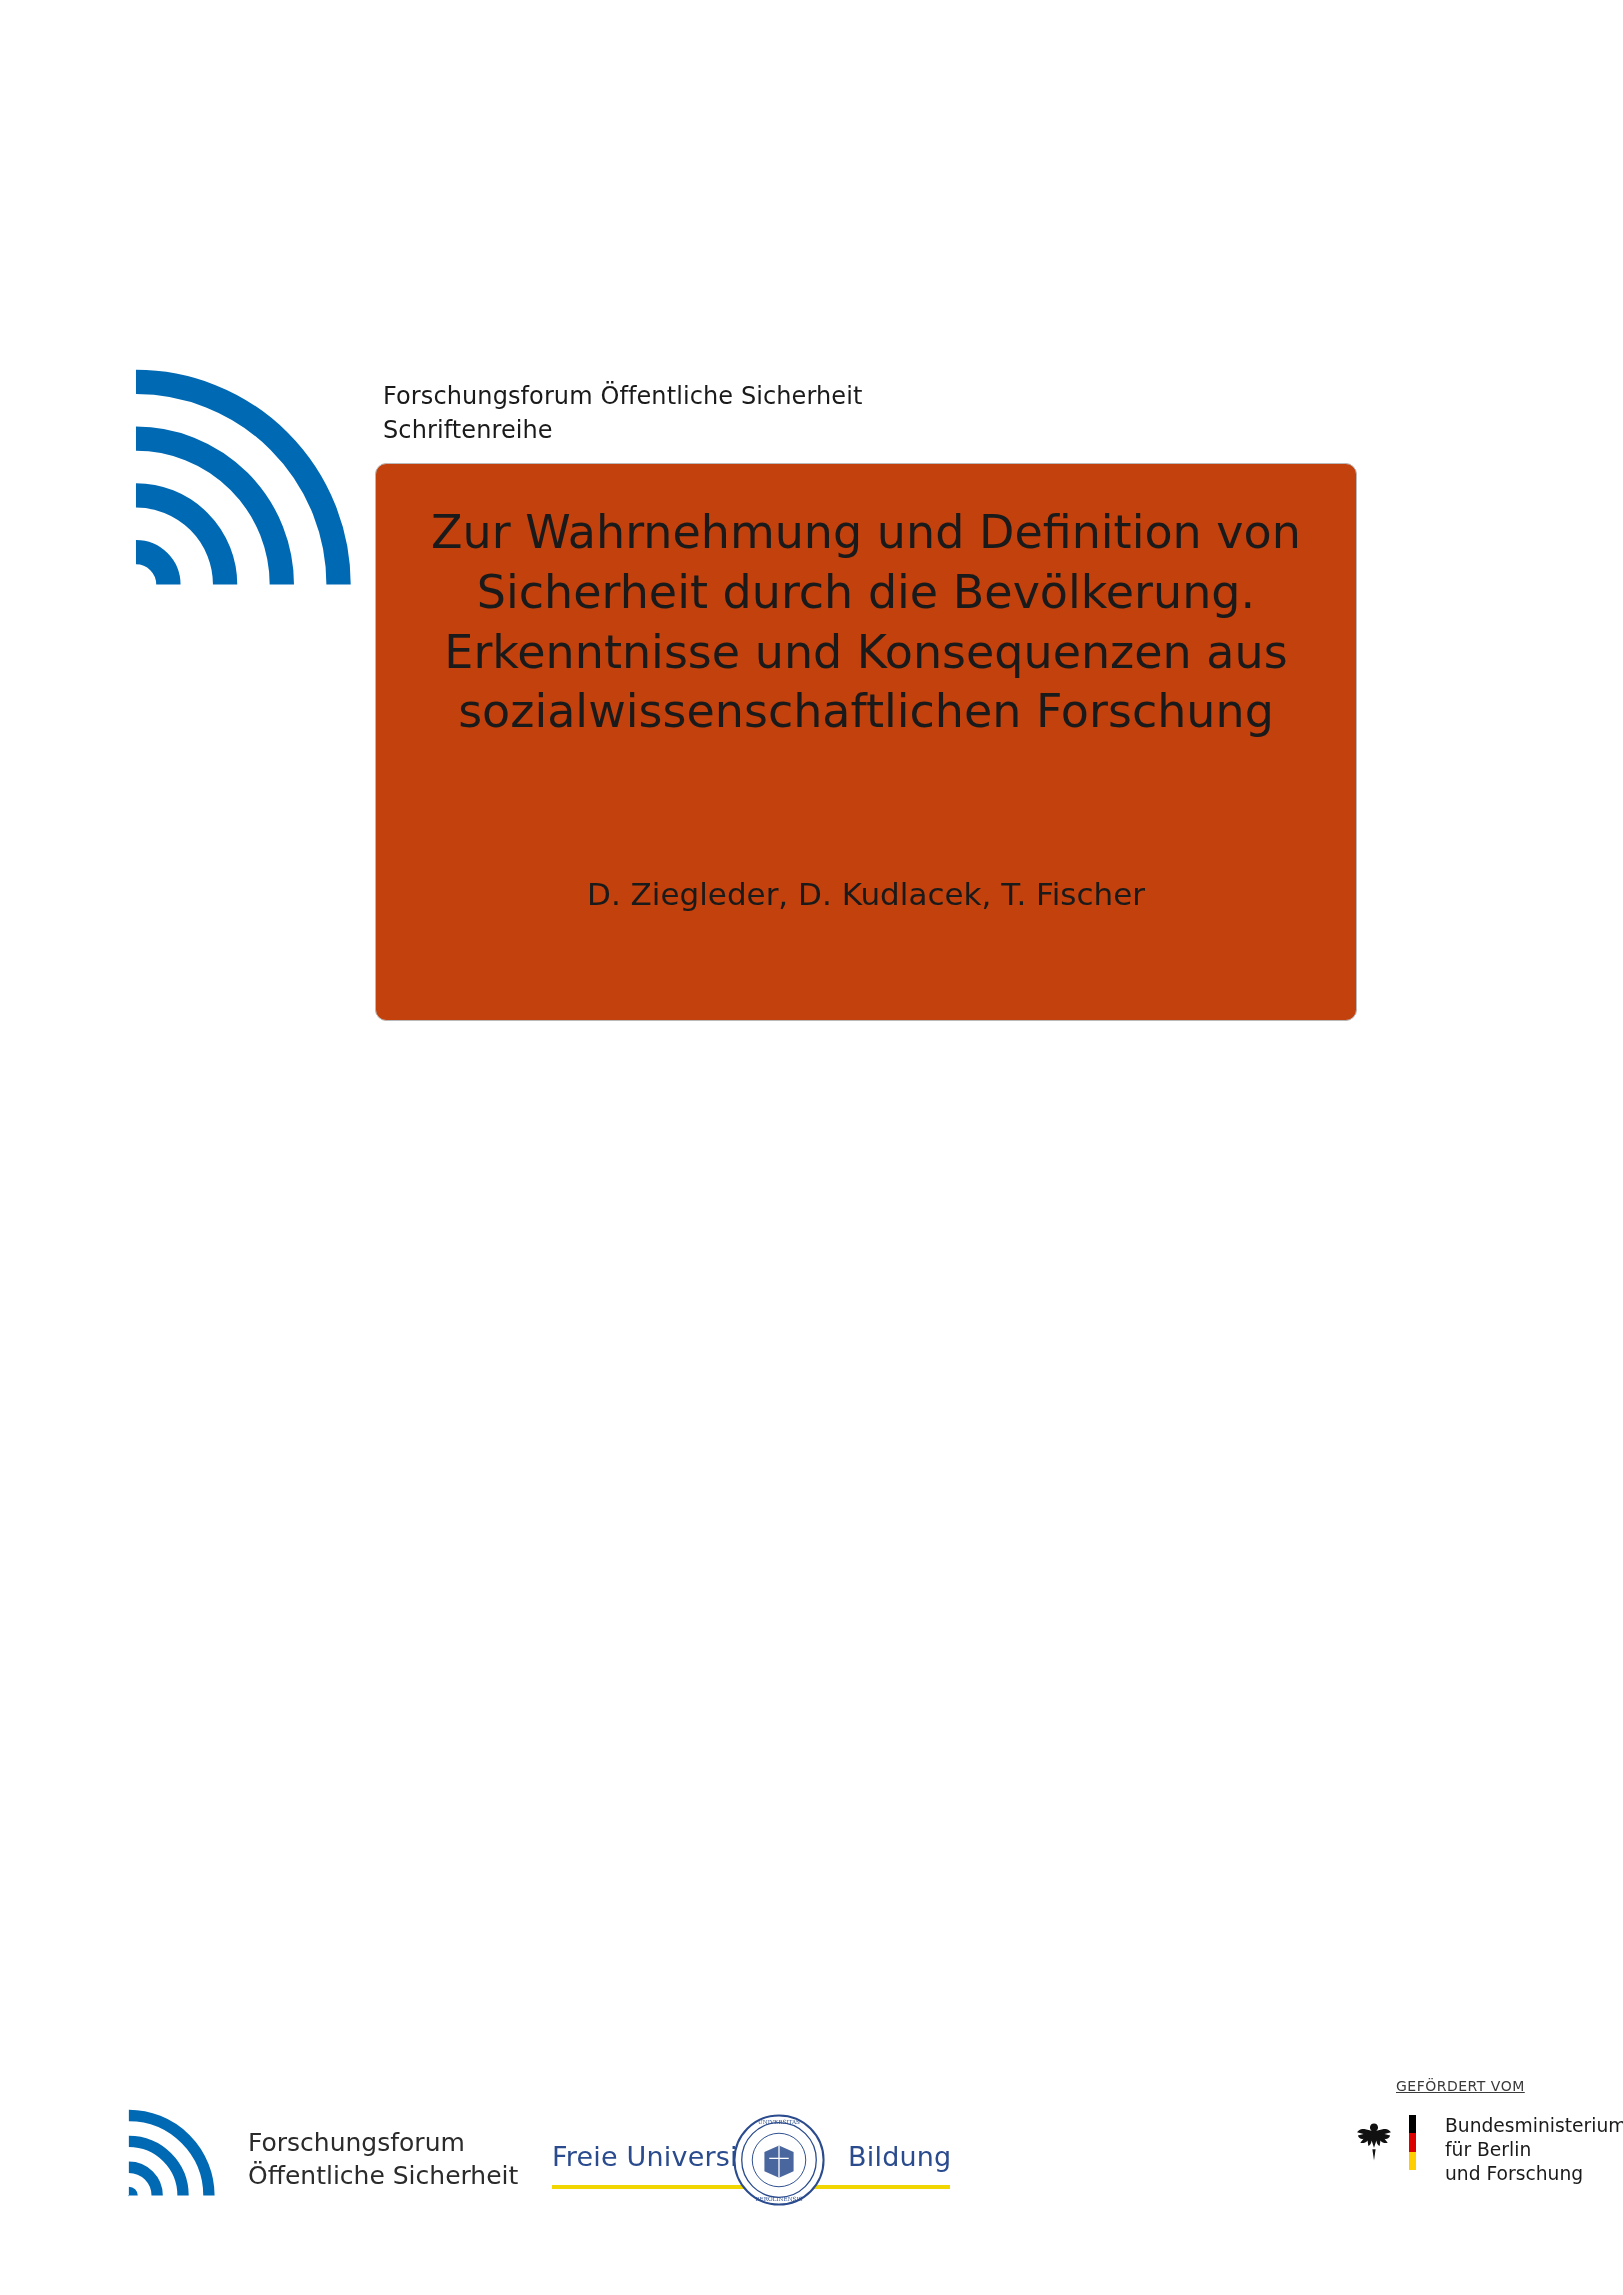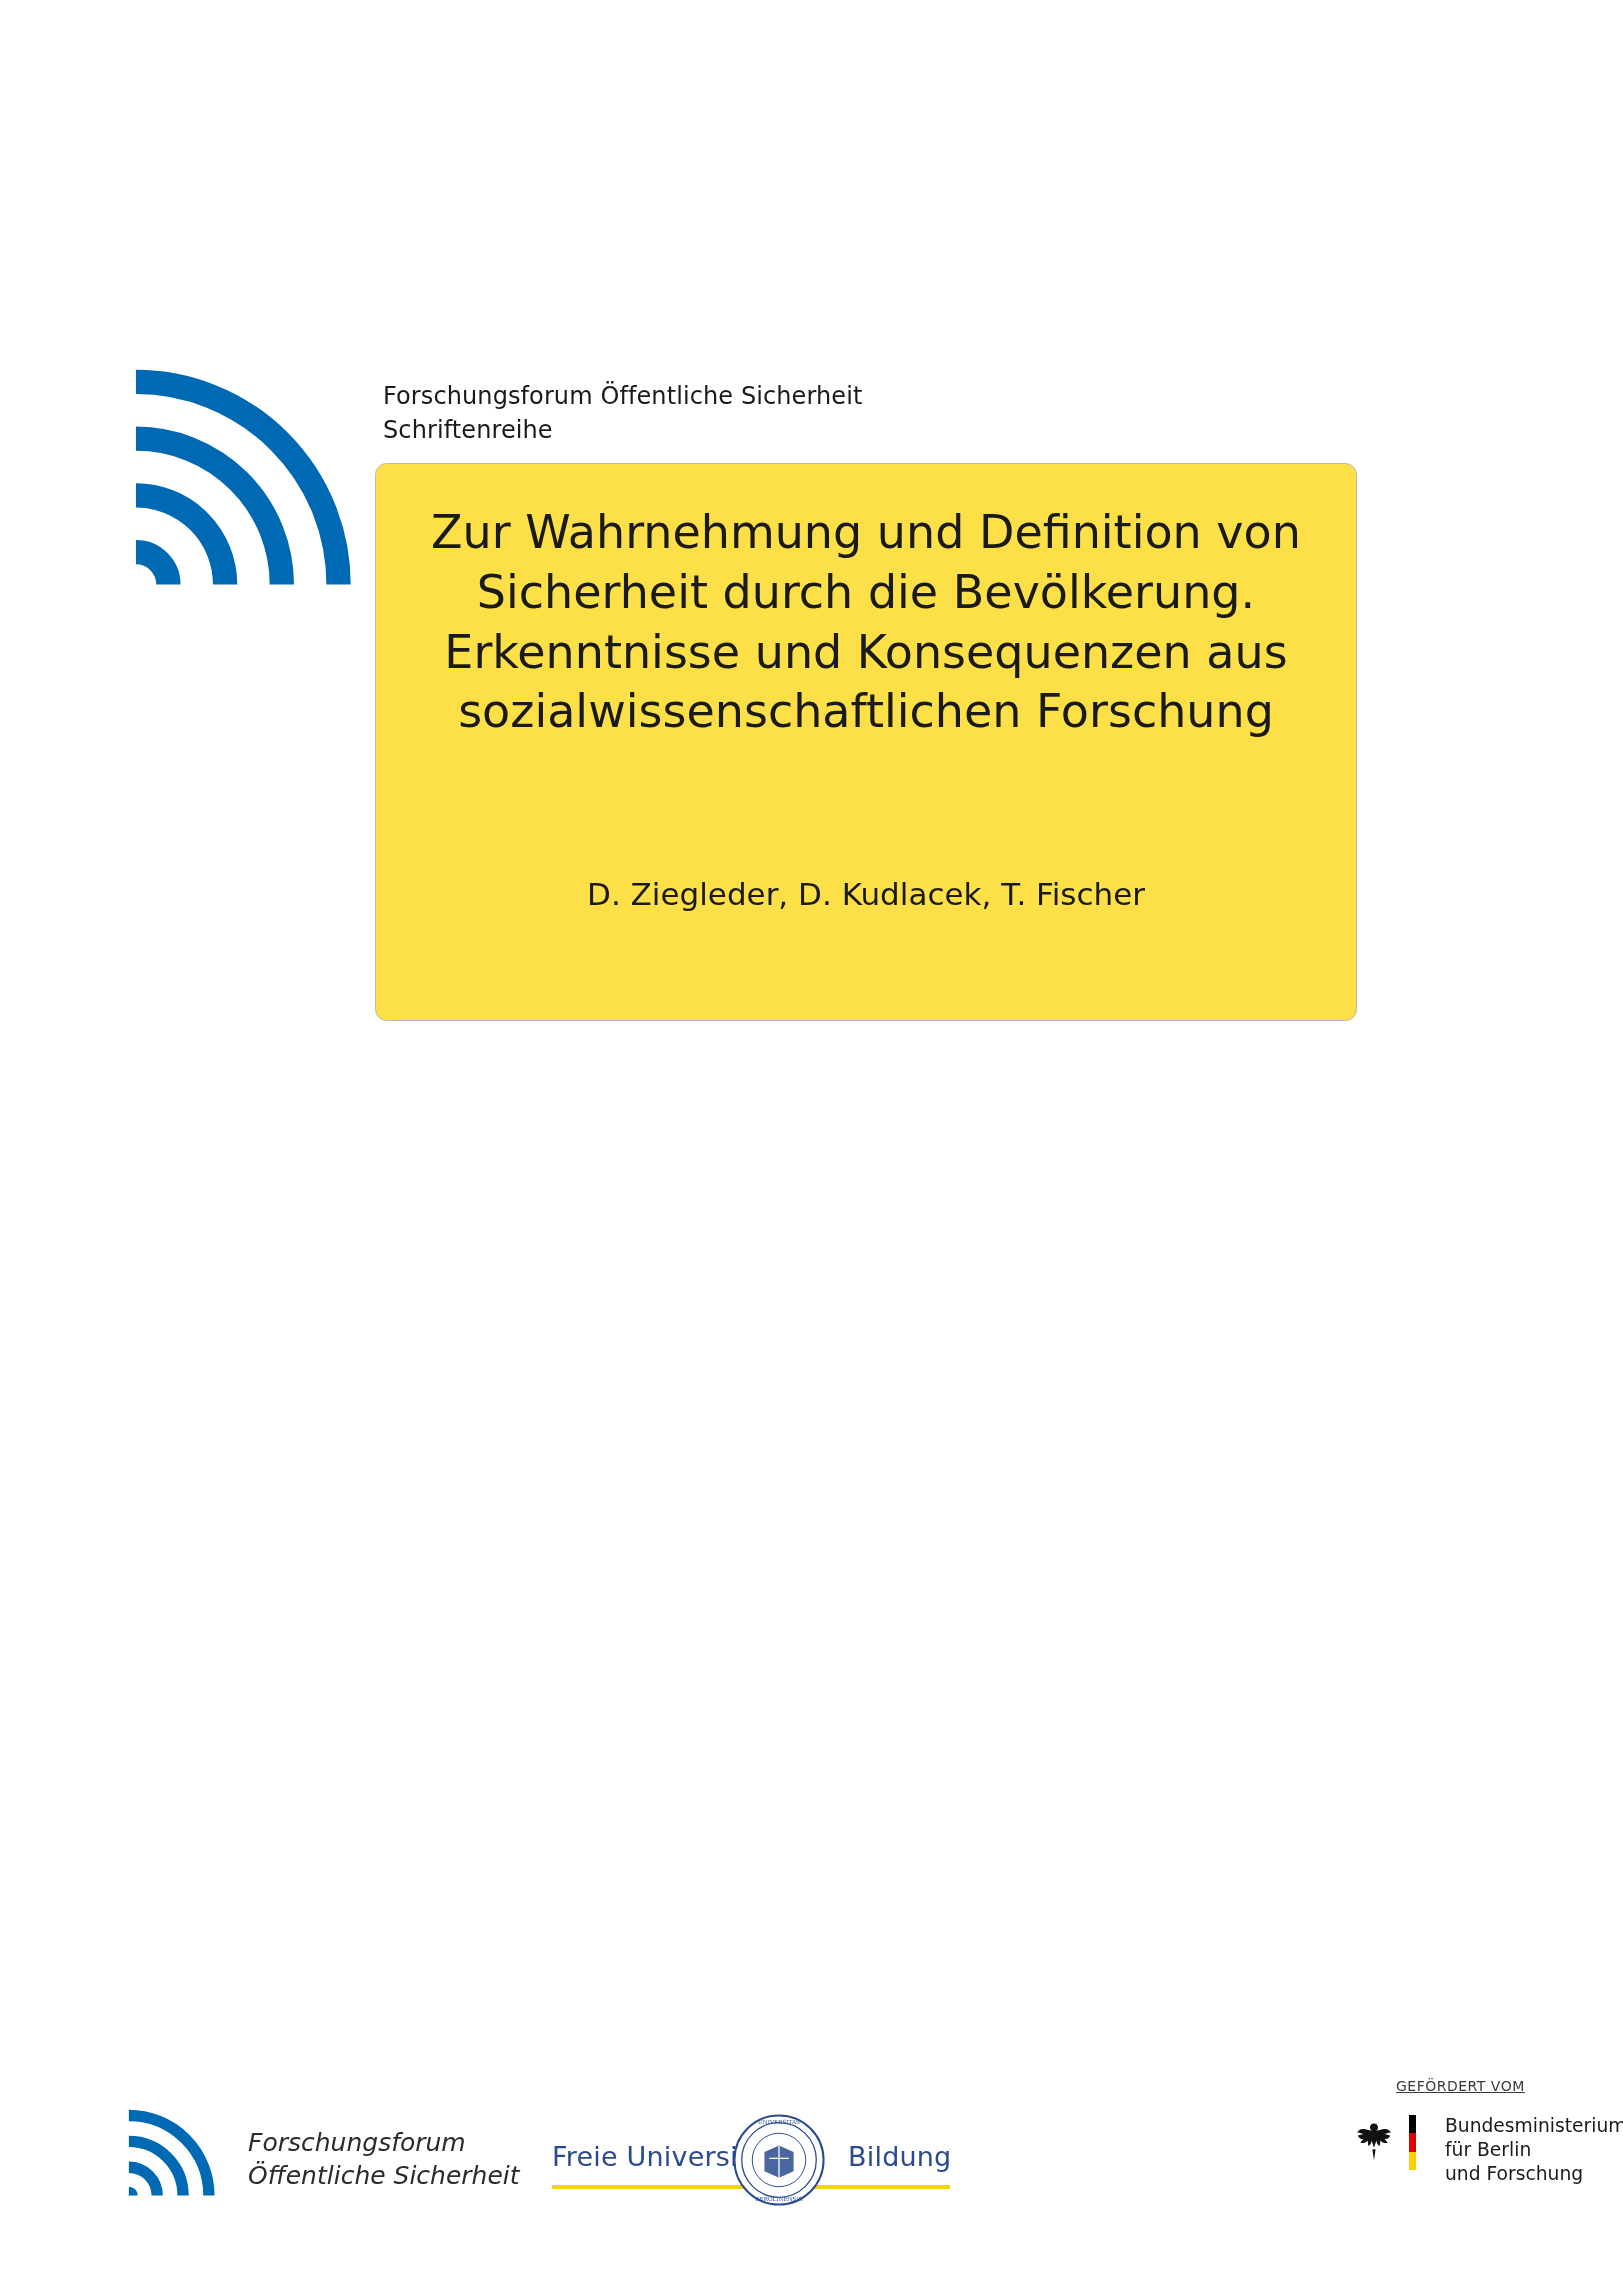--- a/index.html
+++ b/index.html
@@ -47,21 +47,21 @@
   
   #title-card {
     position: absolute;
     left: 375px;
     top: 463px;
     width: 982px;
     height: 558px;
     border: 1.6px solid #b9b9b9;
     border-radius: 11.4px;
     box-sizing: border-box;
-    background: #fde047;
+    background: #c2410c;
   }
 
   #title-text {
     position: absolute;
     left: 41px;
     right: 41px;
     top: 39px;
     text-align: center;
     font-size: 46px;
     line-height: 1.30;
@@ -103,21 +103,20 @@
     width: 114px;
     height: 93px;
   }
   #ff-logo-label {
     position: absolute;
     left: 126px;
     top: 24px;
     font-size: 25px;
     line-height: 1.32;
     color: #2b2b2b;
-    font-style: italic;
   }
   #ff-logo-label div { white-space: nowrap; }
 
   
   #fu-logo-group {
     position: absolute;
     left: 552px;
     top: 24px;
     width: 398px;
     height: 89px;

